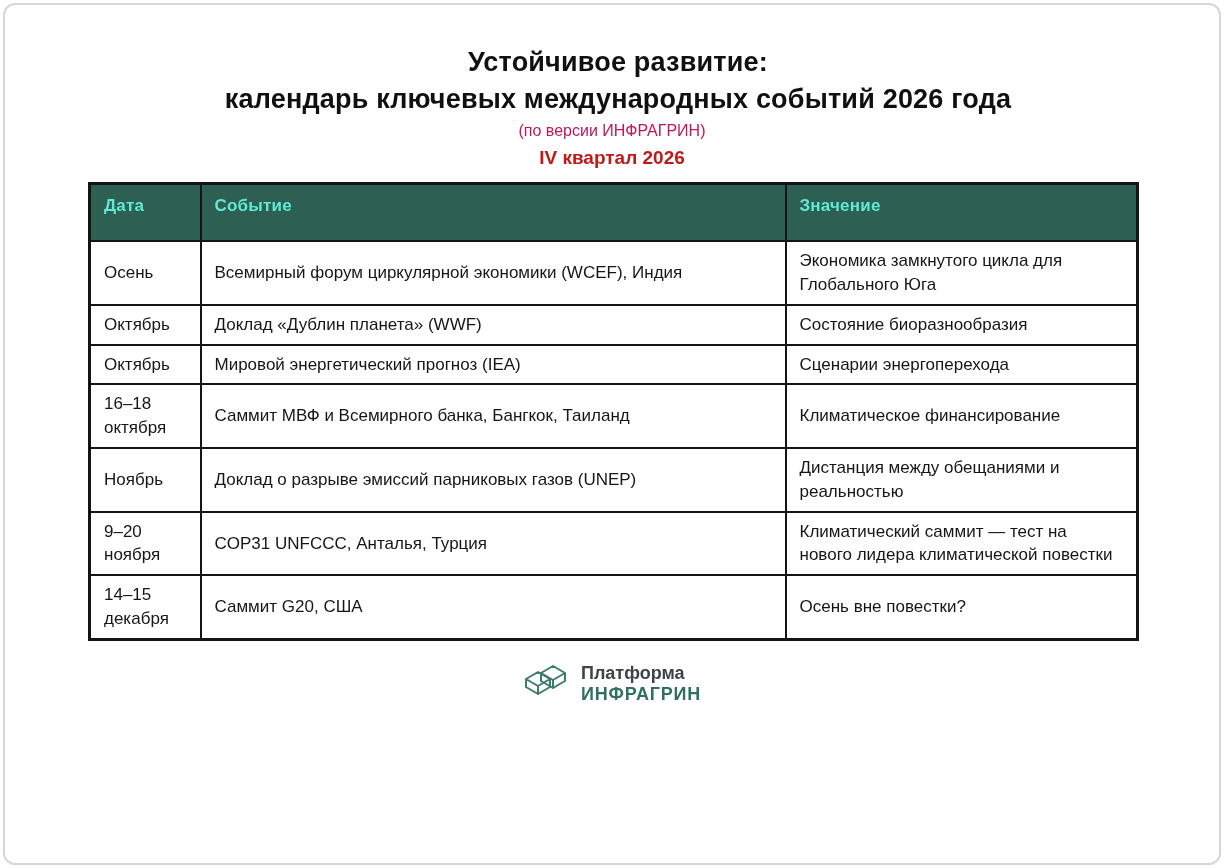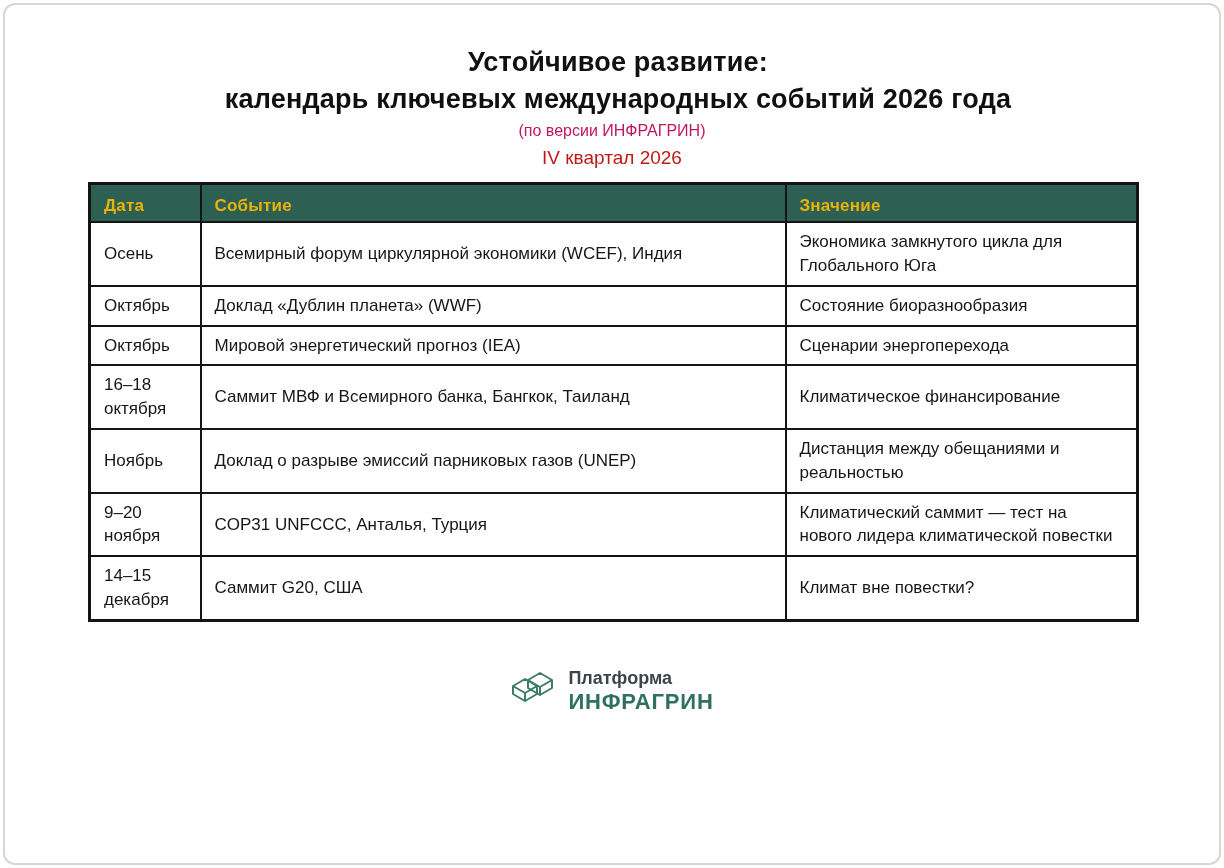--- a/index.html
+++ b/index.html
@@ -28,21 +28,21 @@
     padding-left: 12px;
   }
   .subtitle {
     margin-top: 3px;
     font-size: 16px;
     color: #be185d;
   }
   .period {
     margin-top: 7px;
     font-size: 19px;
-    font-weight: 400;
+    font-weight: 700;
     color: #bf1a17;
   }
 
   .table-wrap { width: 1048px; margin: 13px auto 0; }
   table {
     width: 100%;
     border-collapse: collapse;
     border: 3px solid #141414;
     table-layout: fixed;
   }
@@ -52,39 +52,39 @@
   th, td {
     border: 2px solid #141414;
     text-align: left;
     vertical-align: middle;
     font-size: 17px;
     line-height: 1.4;
     padding: 7px 13px;
   }
   th {
     background: #2e5f53;
-    color: #eab308;
+    color: #5eead4;
     font-weight: 700;
     padding-top: 9px;
-    padding-bottom: 4px;
+    padding-bottom: 23px;
     letter-spacing: 0.2px;
   }
   td { color: #161616; }
   td.date { padding-right: 18px; }
 
   footer.logo {
-    margin-top: 46px;
+    margin-top: 20px;
     display: flex;
     justify-content: center;
     align-items: center;
     gap: 12px;
   }
   .logo-text { display: flex; flex-direction: column; line-height: 1.18; }
   .logo-line1 { font-size: 18px; font-weight: 600; color: #3d4449; }
-  .logo-line2 { font-size: 22px; font-weight: 700; color: #2f7060; letter-spacing: 0.8px; }
+  .logo-line2 { font-size: 18px; font-weight: 700; color: #2f7060; letter-spacing: 0.8px; }
 </style>
 </head>
 <body>
 
 <div class="frame"></div>
 
 <main class="page">
 
   <header>
     <h1 class="title">
@@ -136,21 +136,21 @@
           <td>Дистанция между обещаниями и реальностью</td>
         </tr>
         <tr>
           <td class="date">9–20 ноября</td>
           <td>COP31 UNFCCC, Анталья, Турция</td>
           <td>Климатический саммит — тест на нового лидера климатической повестки</td>
         </tr>
         <tr>
           <td class="date">14–15 декабря</td>
           <td>Саммит G20, США</td>
-          <td>Климат вне повестки?</td>
+          <td>Осень вне повестки?</td>
         </tr>
       </tbody>
     </table>
   </div>
 
   <footer class="logo">
     <span>
       <svg width="46" height="42" viewBox="0 0 46 42" aria-hidden="true">
         <g fill="none" stroke="#3e7c66" stroke-width="2" stroke-linejoin="round" stroke-linecap="round">
           <path transform="translate(2,9)" d="M1 9 L13 2 L25 9 L13 16 Z M1 9 L1 17 L13 24 L13 16 M25 9 L25 17 L13 24"></path>

